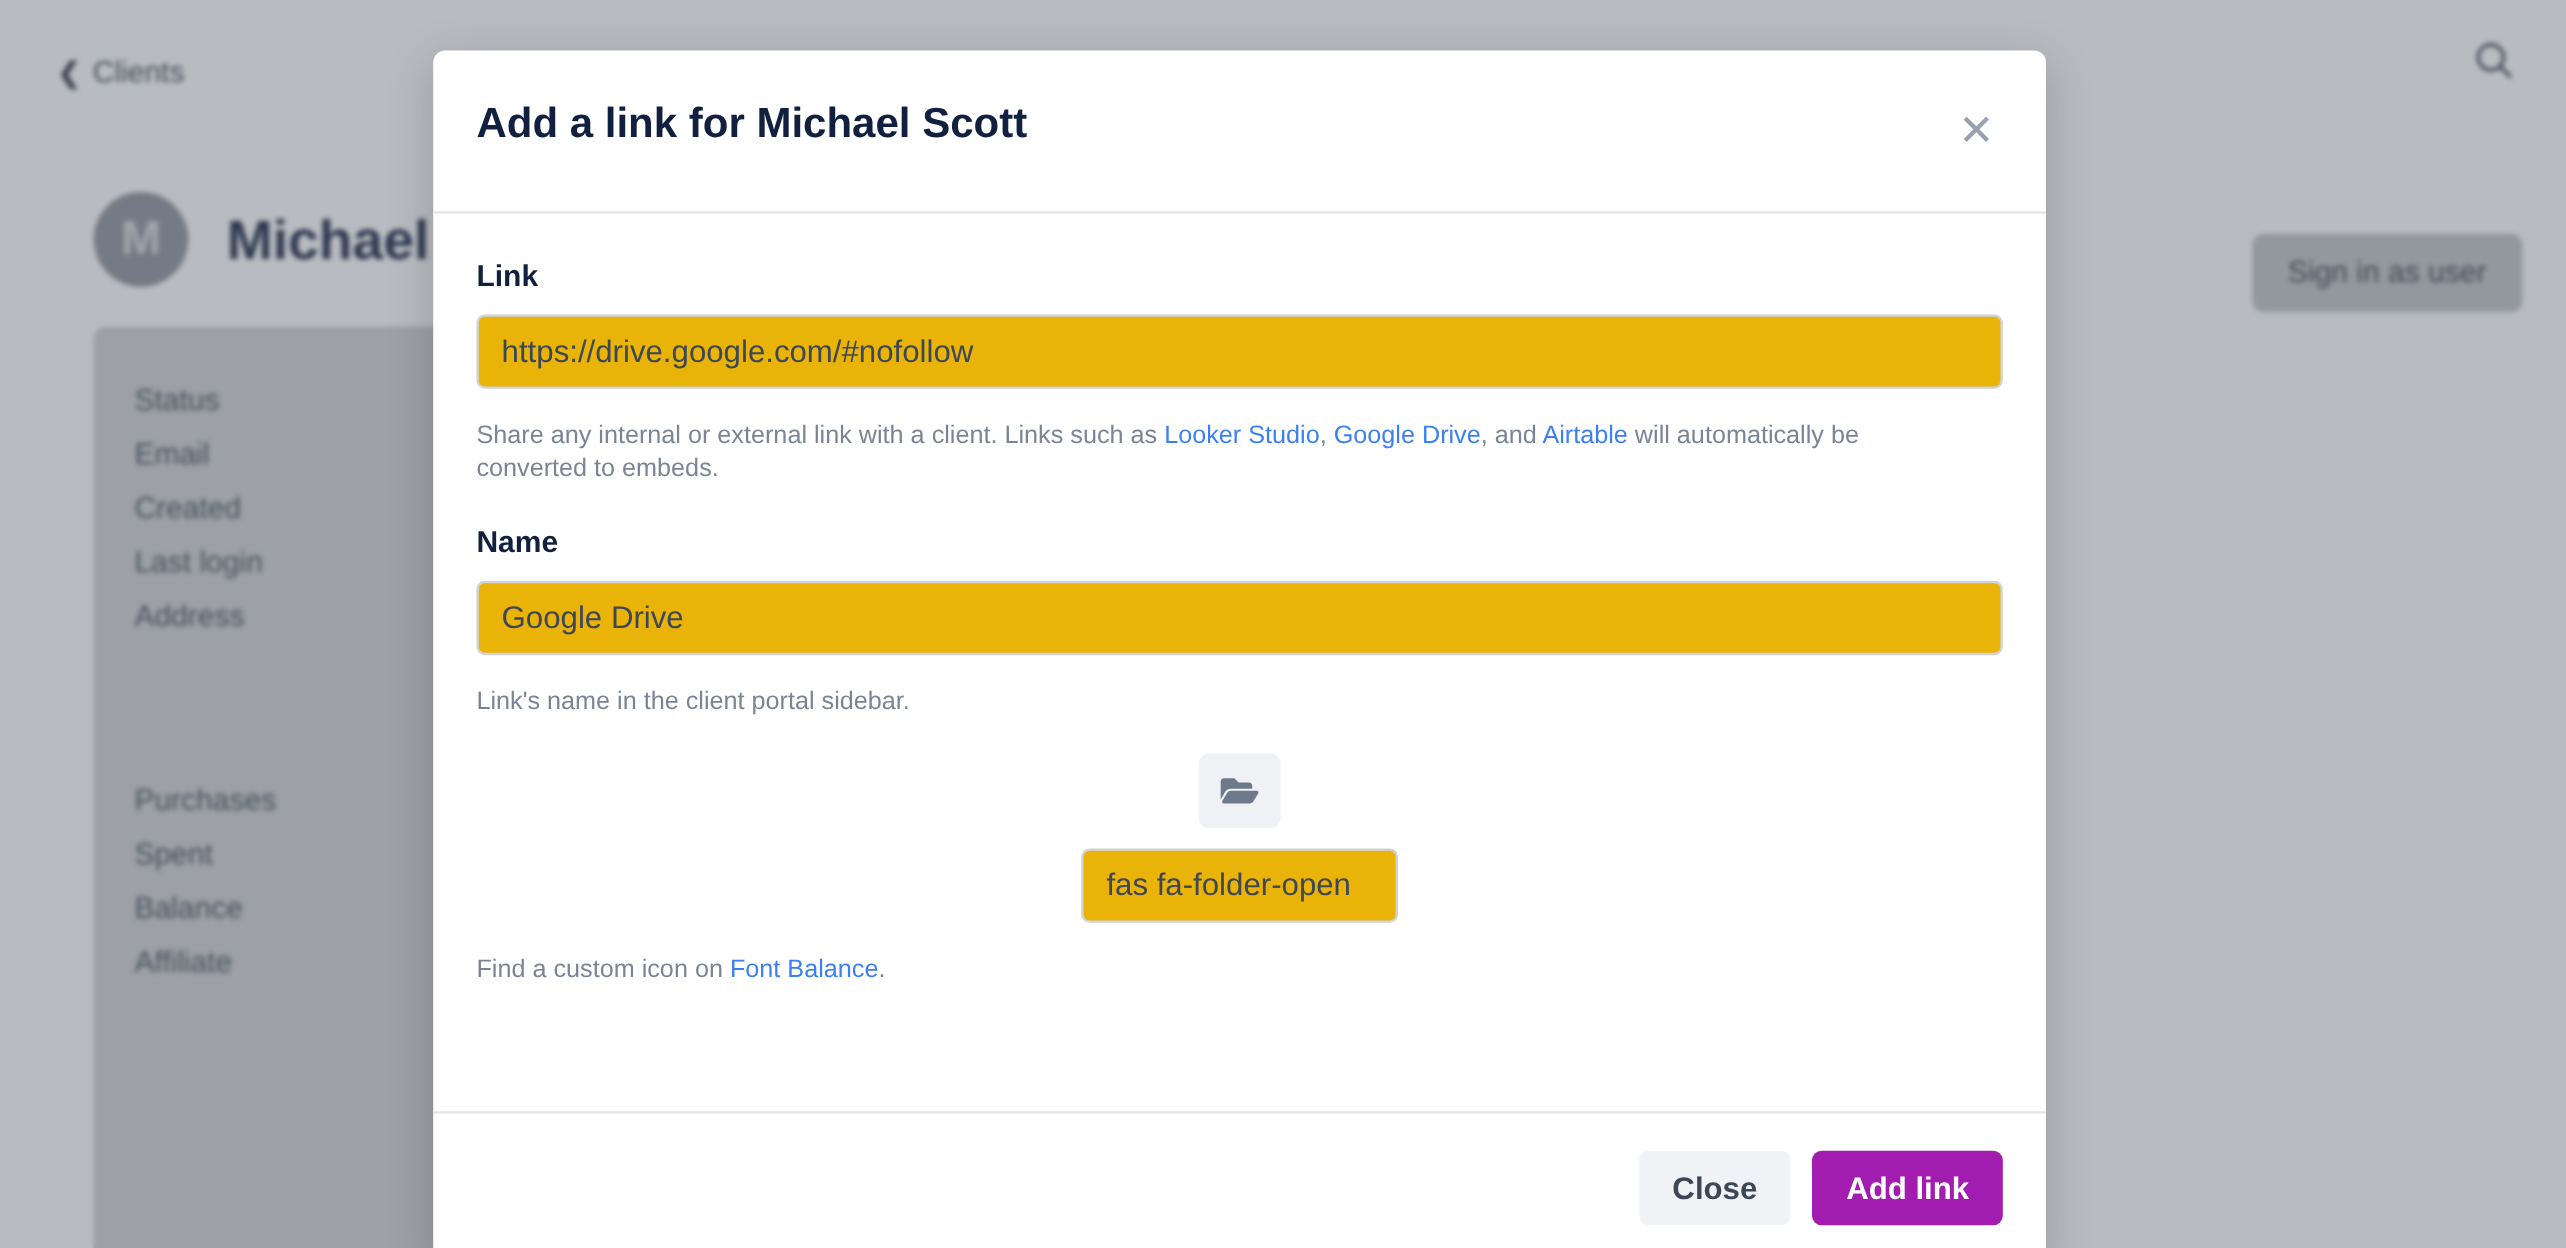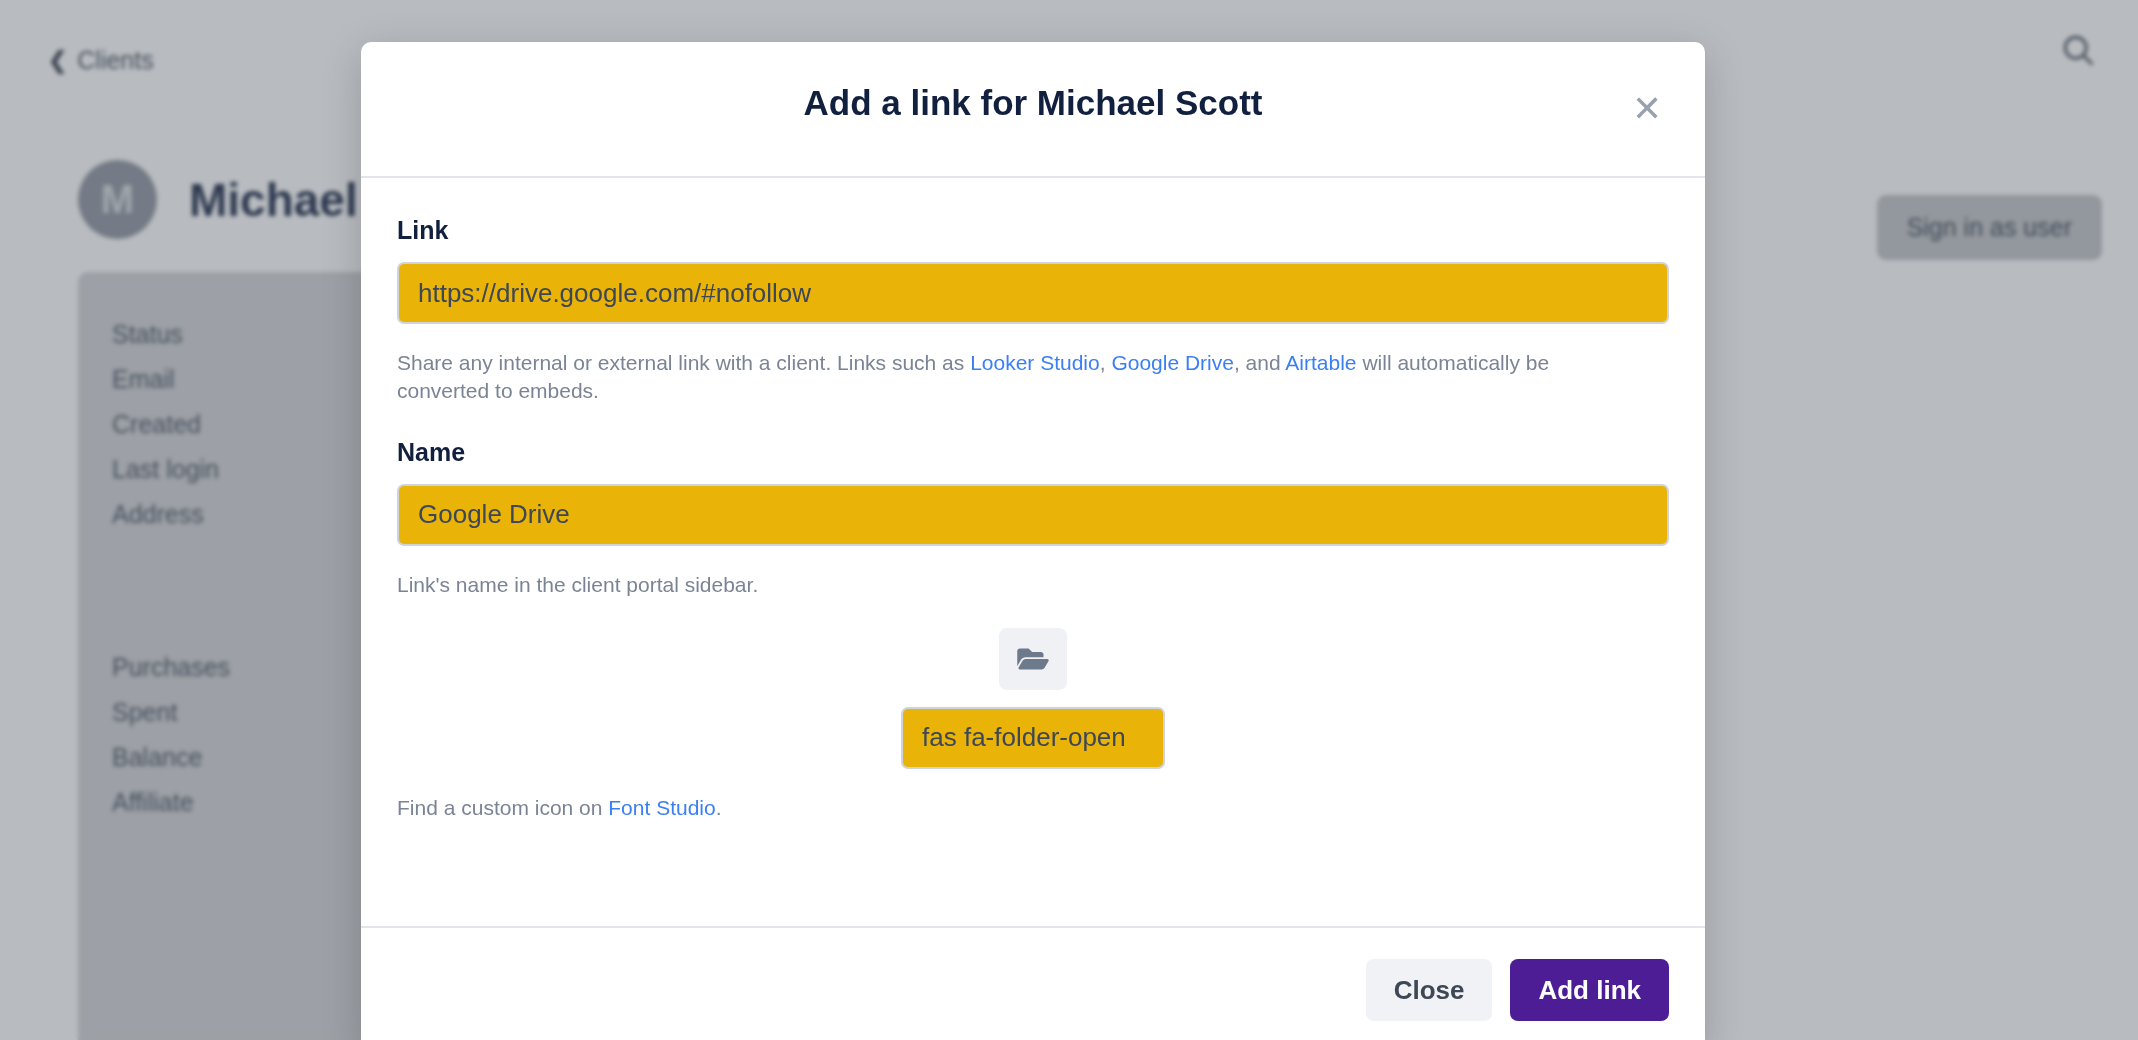--- a/index.html
+++ b/index.html
@@ -142,21 +142,20 @@
   }
 
   #modal-header {
     height: 136px;
     flex: 0 0 136px;
     border-bottom: 2px solid #e3e5ea;
     display: flex;
     align-items: center;
     padding: 0 36px 13px 36px;
     position: relative;
-    justify-content: center;
   }
   #modal-title {
     font-size: 35px;
     font-weight: 700;
     color: #122040;
   }
   #modal-close {
     position: absolute;
     right: 36px;
     top: 50%;
@@ -257,21 +256,21 @@
     height: 62px;
     cursor: pointer;
     white-space: nowrap;
     font-weight: bold;
   }
   .btn-secondary {
     background: #f1f2f6;
     color: #3d4756;
   }
   .btn-primary {
-    background: #4c1d95;
+    background: #a21caf;
     color: #ffffff;
   }
 </style>
 </head>
 <body>
 
 <div id="background-page">
 
   <div id="breadcrumb">
     <span class="chev">❮</span>
@@ -341,21 +340,21 @@
     <div class="field-group">
       <div id="icon-row">
         <div id="icon-preview">
           <svg width="34" height="28" viewBox="0 0 576 512" fill="#6c7a8c">
             <path d="M572.694 292.093L500.27 416.248A63.997 63.997 0 0 1 444.989 448H45.025c-18.523 0-30.064-20.093-20.731-36.093l72.424-124.155A64 64 0 0 1 152 256h399.964c18.523 0 30.064 20.093 20.73 36.093zM152 224h328v-48c0-26.51-21.49-48-48-48H272l-64-64H48C21.49 64 0 85.49 0 112v278.046l69.077-118.418C86.214 242.25 117.989 224 152 224z"></path>
           </svg>
         </div>
         <input id="icon-input" class="text-input" type="text" value="fas fa-folder-open" style="">
       </div>
       <div class="help-text">
-        <span>Find a custom icon on </span><a href="#">Font Studio</a><span>.</span>
+        <span>Find a custom icon on </span><a href="#">Font Balance</a><span>.</span>
       </div>
     </div>
 
   </div>
 
   <div id="modal-footer">
     <button class="btn btn-secondary">Close</button>
     <button class="btn btn-primary">Add link</button>
   </div>
 

